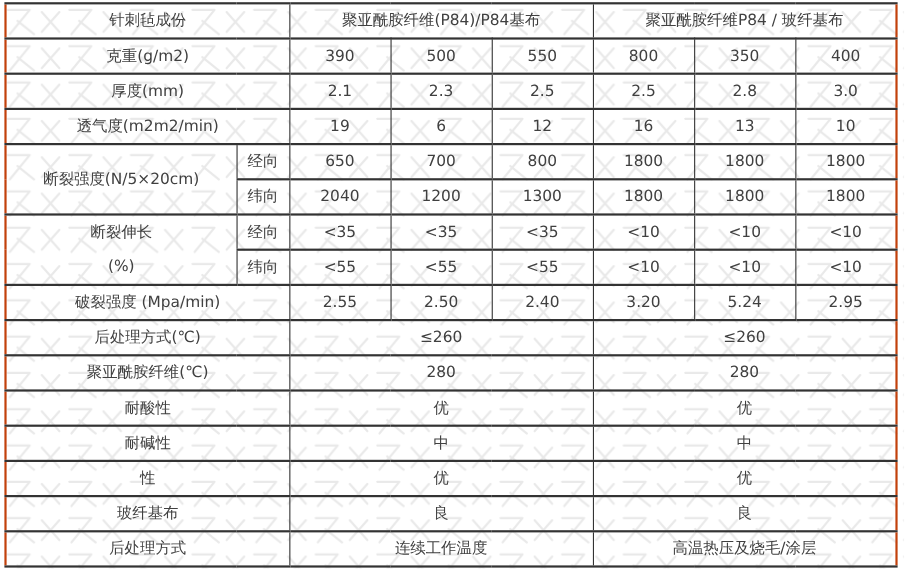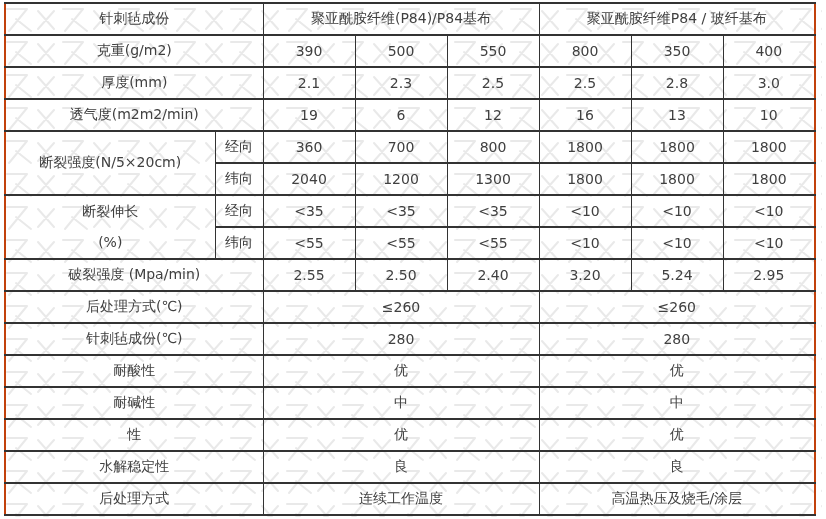--- a/index.html
+++ b/index.html
@@ -112,21 +112,21 @@
       <td>6</td>
       <td>12</td>
       <td>16</td>
       <td>13</td>
       <td>10</td>
     </tr>
 
     <tr>
       <td rowspan="2">断裂强度(N/5×20cm)</td>
       <td>经向</td>
-      <td>360</td>
+      <td>650</td>
       <td>700</td>
       <td>800</td>
       <td>1800</td>
       <td>1800</td>
       <td>1800</td>
     </tr>
     <tr>
       <td>纬向</td>
       <td>2040</td>
       <td>1200</td>
@@ -169,21 +169,21 @@
       <td>2.95</td>
     </tr>
 
     <tr>
       <td colspan="2">后处理方式(℃)</td>
       <td colspan="3">≤260</td>
       <td colspan="3">≤260</td>
     </tr>
 
     <tr>
-      <td colspan="2">针刺毡成份(℃)</td>
+      <td colspan="2">聚亚酰胺纤维(℃)</td>
       <td colspan="3">280</td>
       <td colspan="3">280</td>
     </tr>
 
     <tr>
       <td colspan="2">耐酸性</td>
       <td colspan="3">优</td>
       <td colspan="3">优</td>
     </tr>
 
@@ -193,21 +193,21 @@
       <td colspan="3">中</td>
     </tr>
 
     <tr>
       <td colspan="2">性</td>
       <td colspan="3">优</td>
       <td colspan="3">优</td>
     </tr>
 
     <tr>
-      <td colspan="2">水解稳定性</td>
+      <td colspan="2">玻纤基布</td>
       <td colspan="3">良</td>
       <td colspan="3">良</td>
     </tr>
 
     <tr>
       <td colspan="2">后处理方式</td>
       <td colspan="3">连续工作温度</td>
       <td colspan="3">高温热压及烧毛/涂层</td>
     </tr>
 

